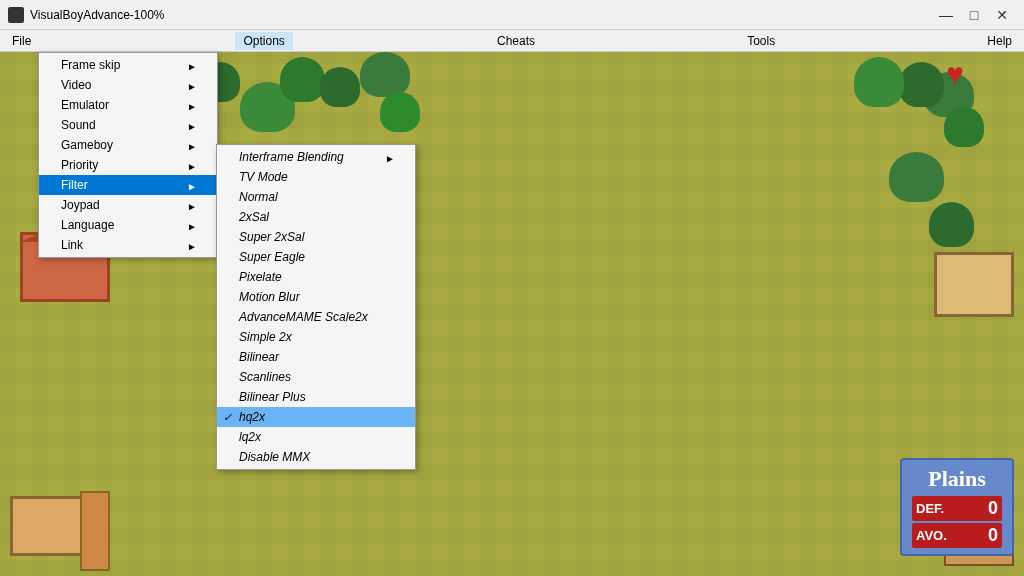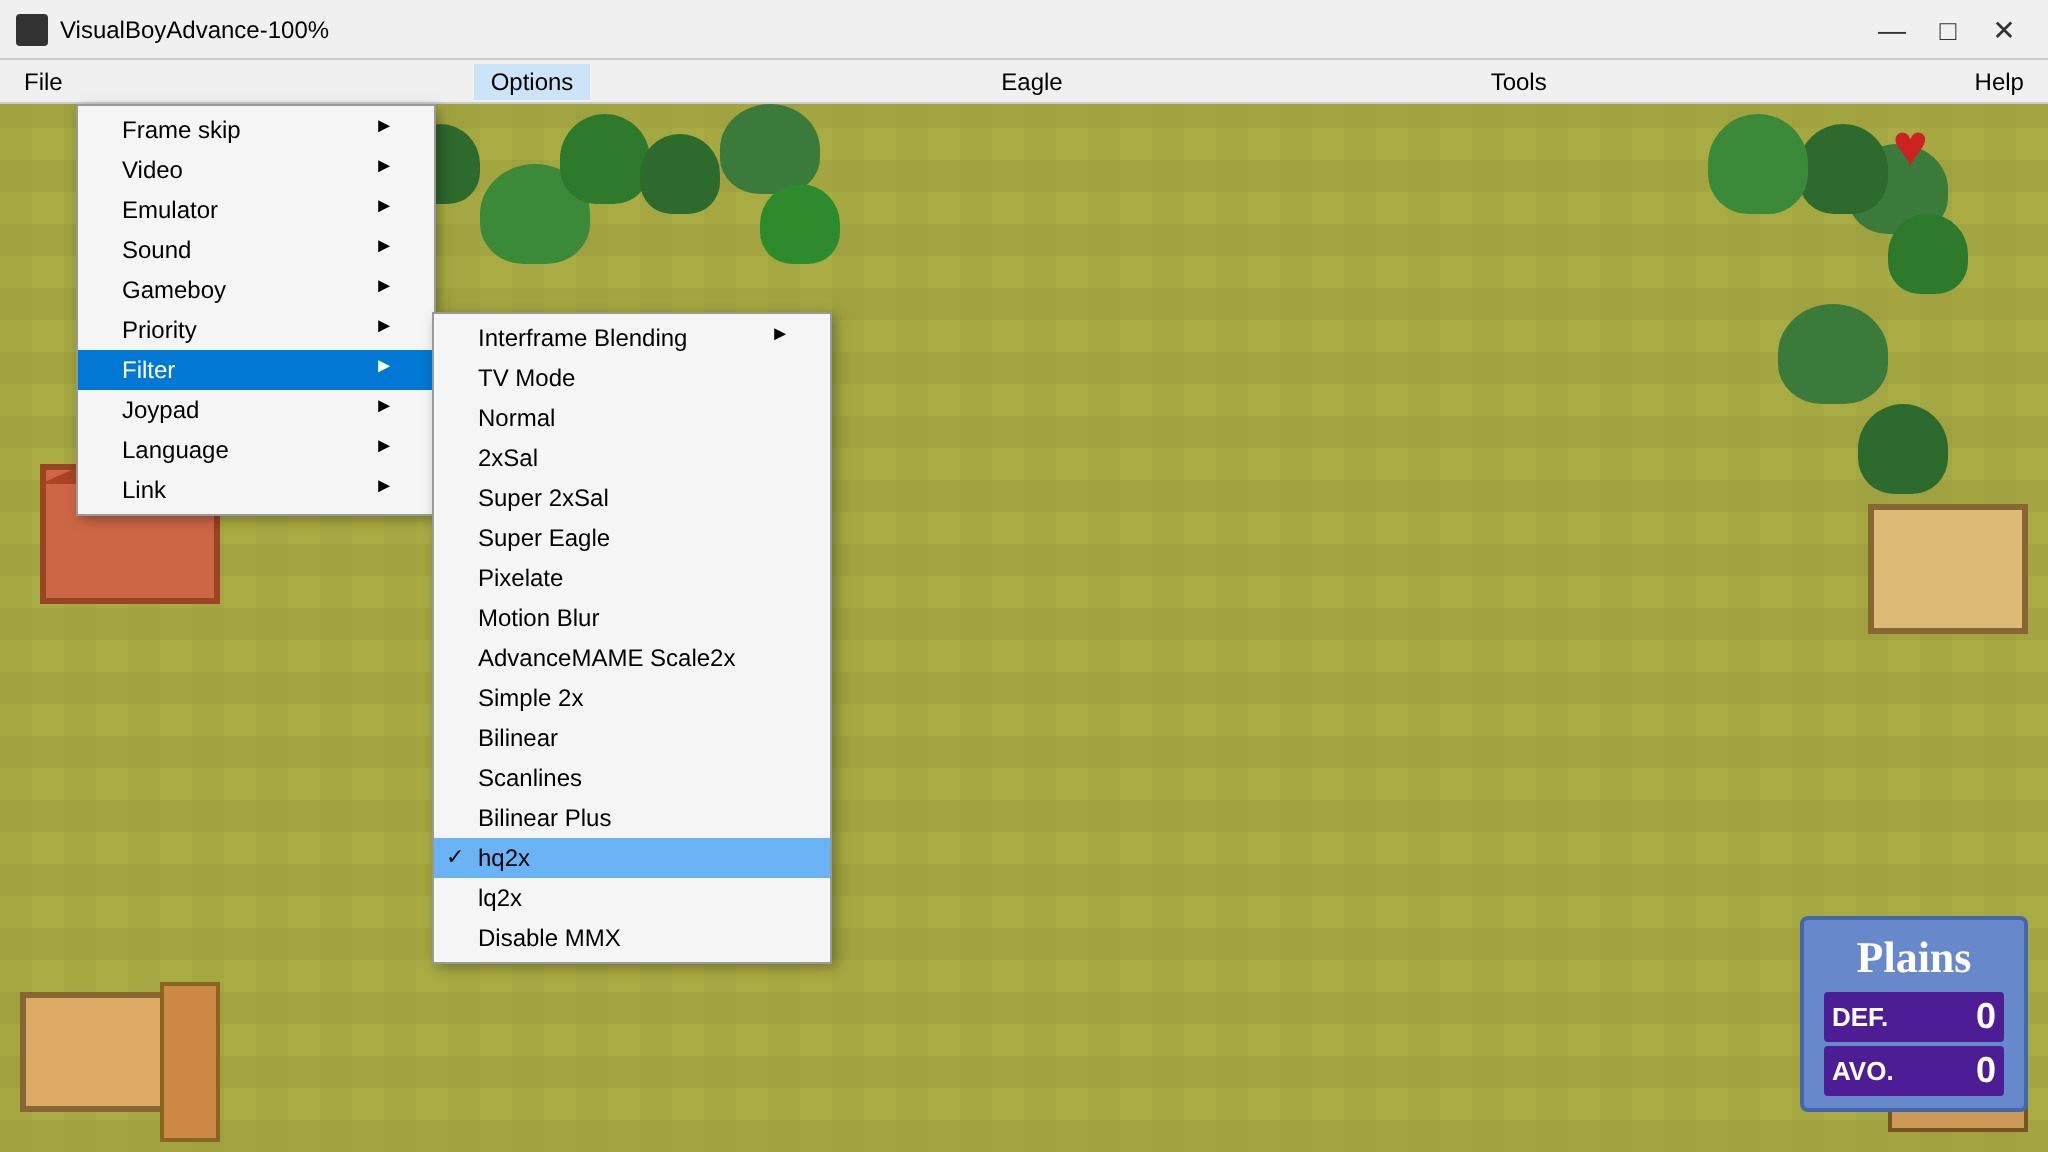--- a/index.html
+++ b/index.html
@@ -116,21 +116,21 @@
     .plains-stats {
       display: flex;
       flex-direction: column;
       gap: 2px;
       margin-top: 4px;
     }
     .stat-row {
       display: flex;
       justify-content: space-between;
       align-items: center;
-      background: #4c1d95;
+      background: #b91c1c;
       padding: 2px 4px;
       border-radius: 2px;
       font-size: 13px;
       font-weight: bold;
       color: #fff;
       min-width: 90px;
     }
     .stat-val {
       font-size: 18px;
       color: #fff;
@@ -151,21 +151,21 @@
       border: 1px solid #999;
       box-shadow: 2px 2px 6px rgba(0,0,0,0.3);
       min-width: 180px;
       padding: 2px 0;
     }
 
     .dropdown-item {
       padding: 3px 20px 3px 22px;
       cursor: pointer;
       display: flex;
-      align-items: flex-start;
+      align-items: flex-end;
       justify-content: space-between;
       white-space: nowrap;
       color: #000;
       font-size: 12px;
       position: relative;
     }
     .dropdown-item.highlighted {
       background: #0078d4;
       color: #ffffff;
     }
@@ -214,21 +214,21 @@
   <span class="app-icon"></span>
   <span id="title-text">VisualBoyAdvance-100%</span>
   <button class="title-btn">—</button>
   <button class="title-btn">□</button>
   <button class="title-btn close">✕</button>
 </div>
 
 <div id="menu-bar">
   <span class="menu-item">File</span>
   <span class="menu-item active">Options</span>
-  <span class="menu-item">Eagle</span>
+  <span class="menu-item">Cheats</span>
   <span class="menu-item">Tools</span>
   <span class="menu-item">Help</span>
 </div>
 
 <div id="game-area">
   <div class="game-bg">
 
     <div class="tree-sprite" style="top:20px; left:160px; width:50px;height:45px; background:#3a7a3a;"></div>
     <div class="tree-sprite" style="top:10px; left:200px; width:40px;height:40px; background:#2d6a2d;"></div>
     <div class="tree-sprite" style="top:30px; left:240px; width:55px;height:50px; background:#3a8a3a;"></div>
@@ -310,21 +310,21 @@
       <span>Language</span>
       <span class="arrow">►</span>
     </div>
     <div class="dropdown-item">
       <span>Link</span>
       <span class="arrow">►</span>
     </div>
   </div>
 </div>
 
-<div class="submenu-container" style="position:absolute; top:156px; left:216px; z-index:1001;">
+<div class="submenu-container" style="position:absolute; top:144px; left:216px; z-index:1001;font-style:italic;">
   <div class="submenu">
     <div class="dropdown-item">
       <span>Interframe Blending</span>
       <span class="arrow">►</span>
     </div>
     <div class="dropdown-item">
       <span>TV Mode</span>
     </div>
     <div class="dropdown-item">
       <span>Normal</span>

